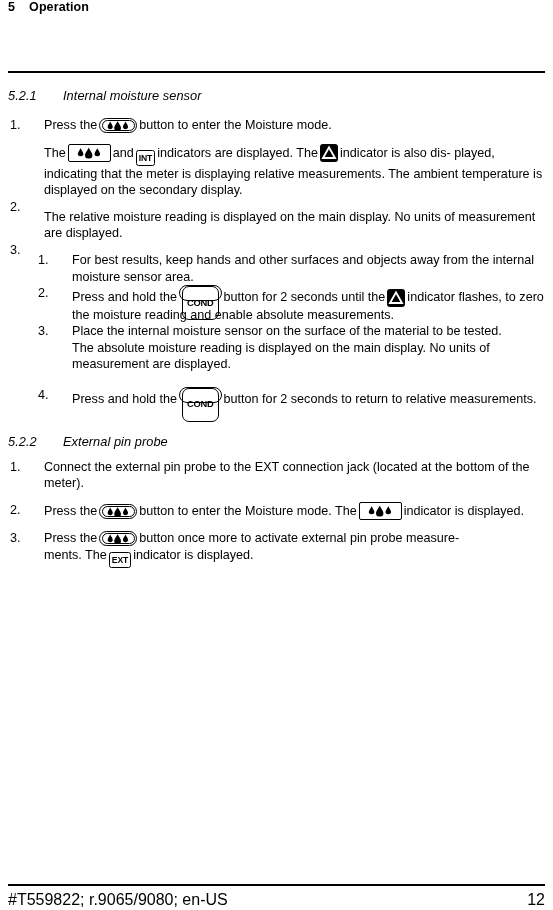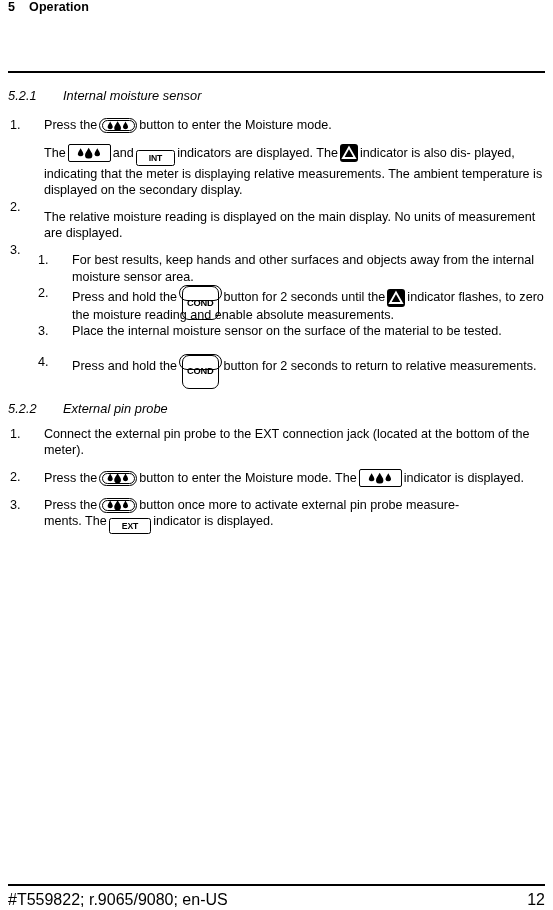--- a/index.html
+++ b/index.html
@@ -188,21 +188,21 @@
     transform: translateY(-50%);
     text-align: center;
     line-height: 0;
   }
 
   .lcd-small {
     display: inline-block;
     border: 1.6px solid #000;
     border-radius: 2.5px;
     box-sizing: border-box;
-    padding: 0 12px;
+    padding: 0 2px;
     height: 16px;
     margin: 0 2px;
     vertical-align: -4px;
     line-height: 12.4px;
   }
   .lcd-small .lbl {
     font-size: 8.6px;
     font-weight: bold;
     letter-spacing: -0.1px;
   }
@@ -306,20 +306,21 @@
           <span>Press and hold the</span><span class="ic btn-cond"><span class="inner">
                 <span class="lbl">COND</span>
               </span></span><span>button for 2 seconds until the</span><span class="ic lcd-tri"><svg width="18" height="18" viewBox="0 0 18 18">
                 <path d="M9 3.4 L15 14 L3 14 Z" fill="none" stroke="#fff" stroke-width="1.9" stroke-linejoin="miter"></path>
               </svg></span><span>indicator flashes, to zero the moisture reading and enable absolute measurements.</span>
         </li>
 
         <li>
           <span class="mk">3.</span>
           <span>Place the internal moisture sensor on the surface of the material to be tested.</span><br>
+          <span>The absolute moisture reading is displayed on the main display. No units of measurement are displayed.</span>
         </li>
 
         <li style="margin-top:14px;">
           <span class="mk">4.</span>
           <span>Press and hold the</span><span class="ic btn-cond"><span class="inner">
                 <span class="lbl">COND</span>
               </span></span><span>button for 2 seconds to return to relative measurements.</span>
         </li>
       </ol>
     </div>

